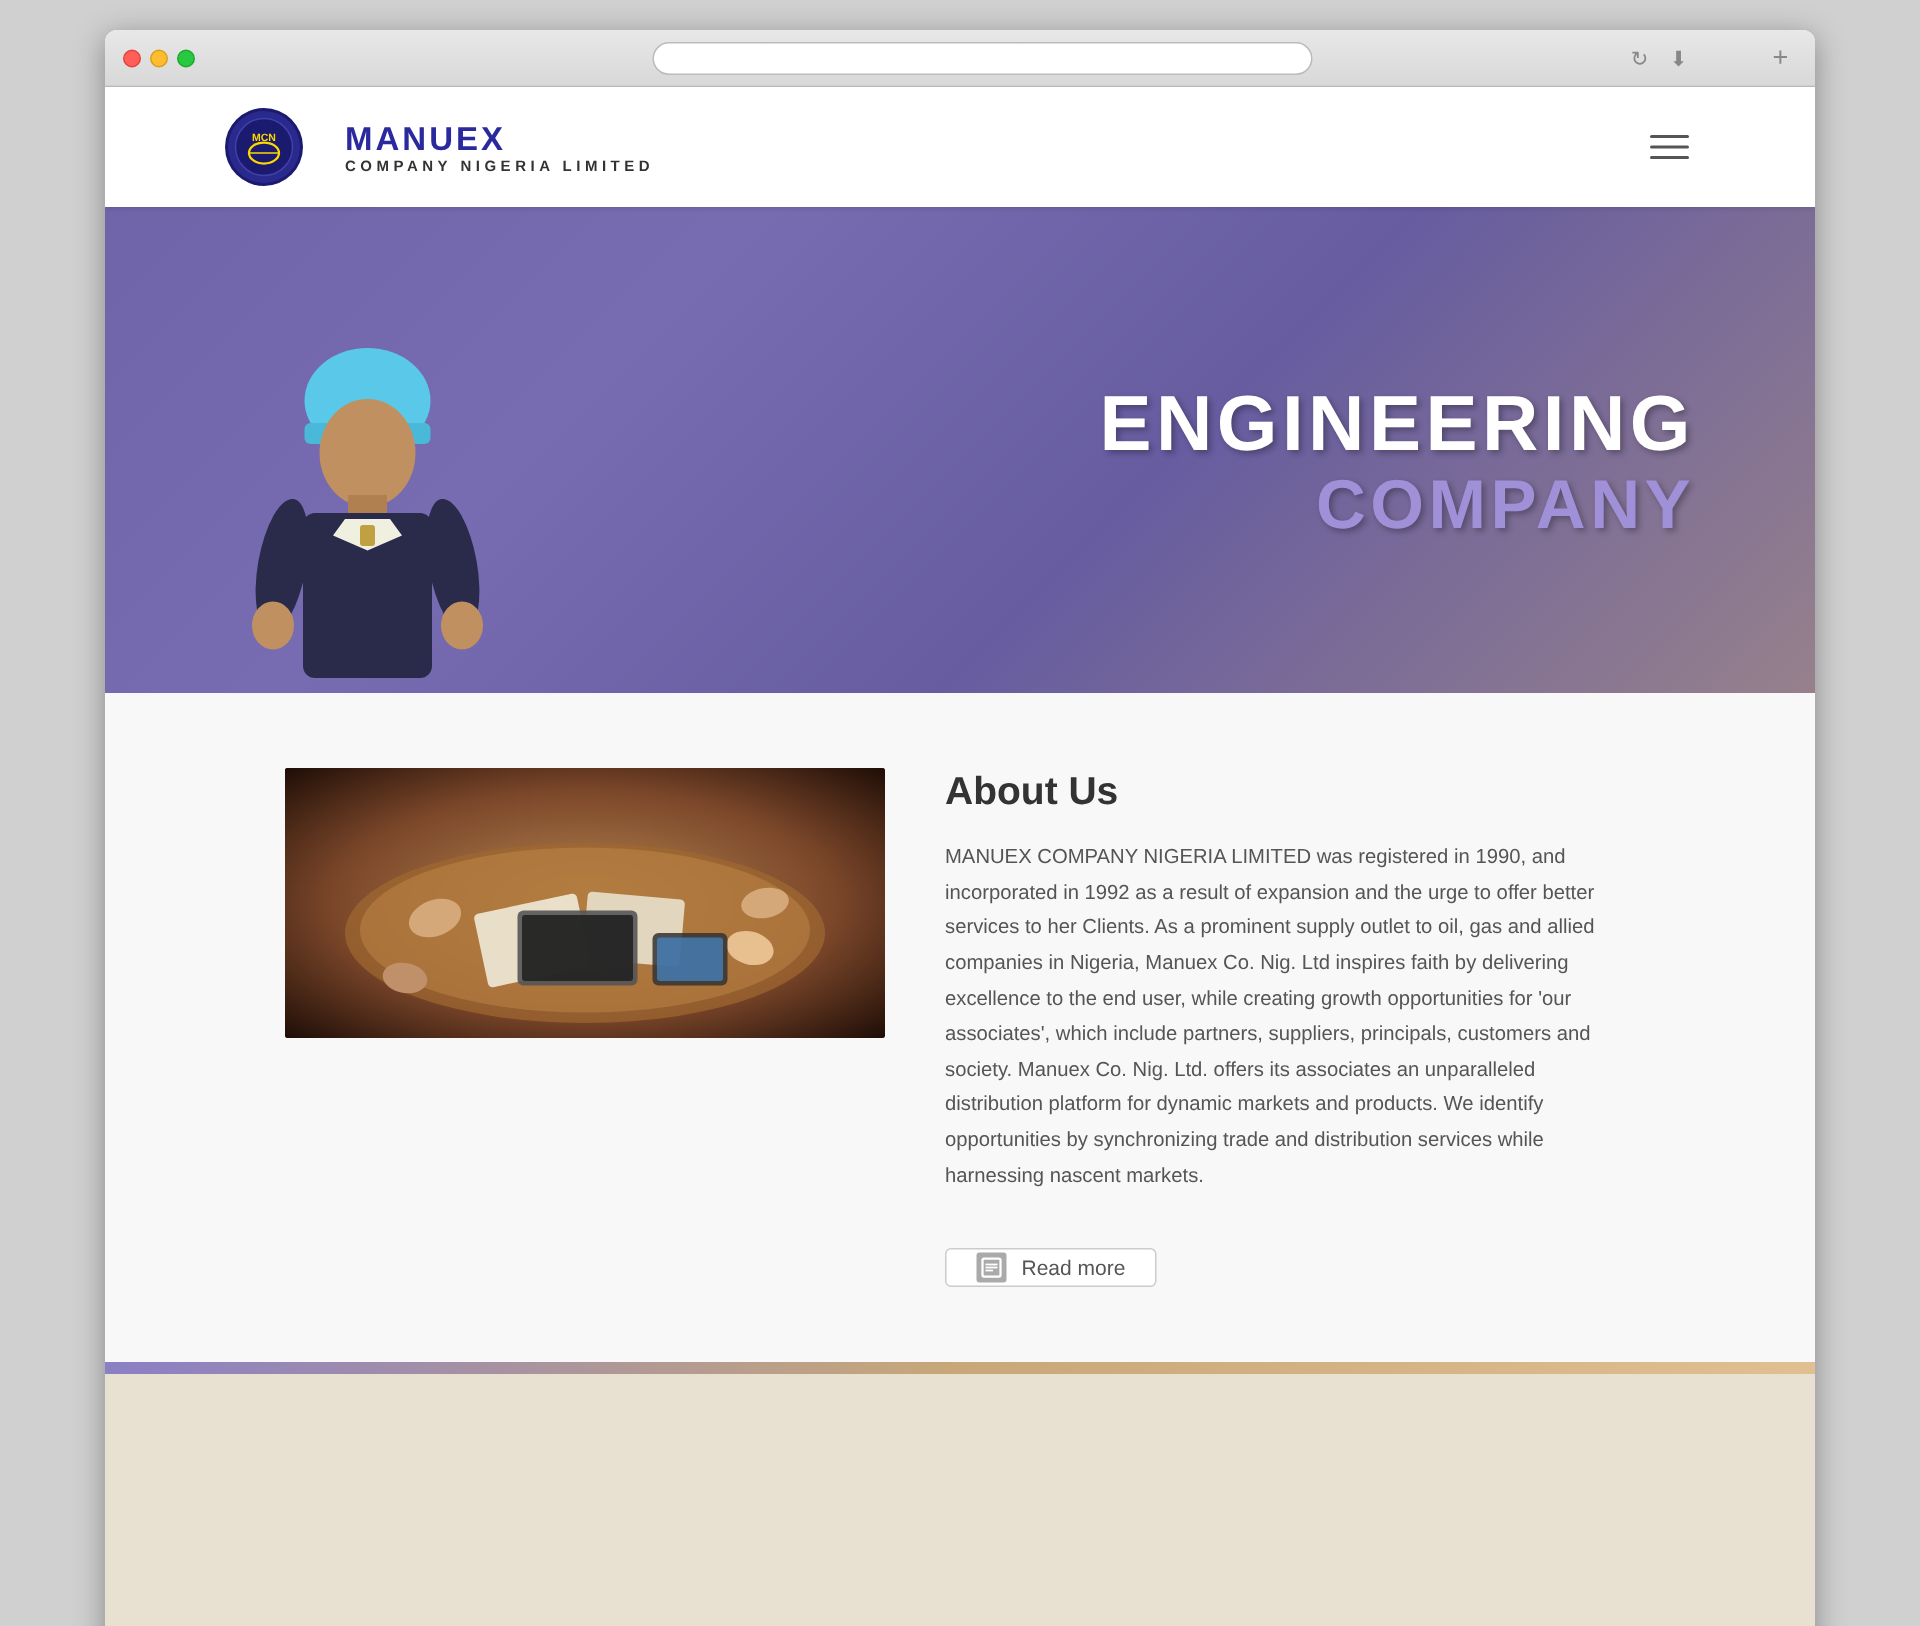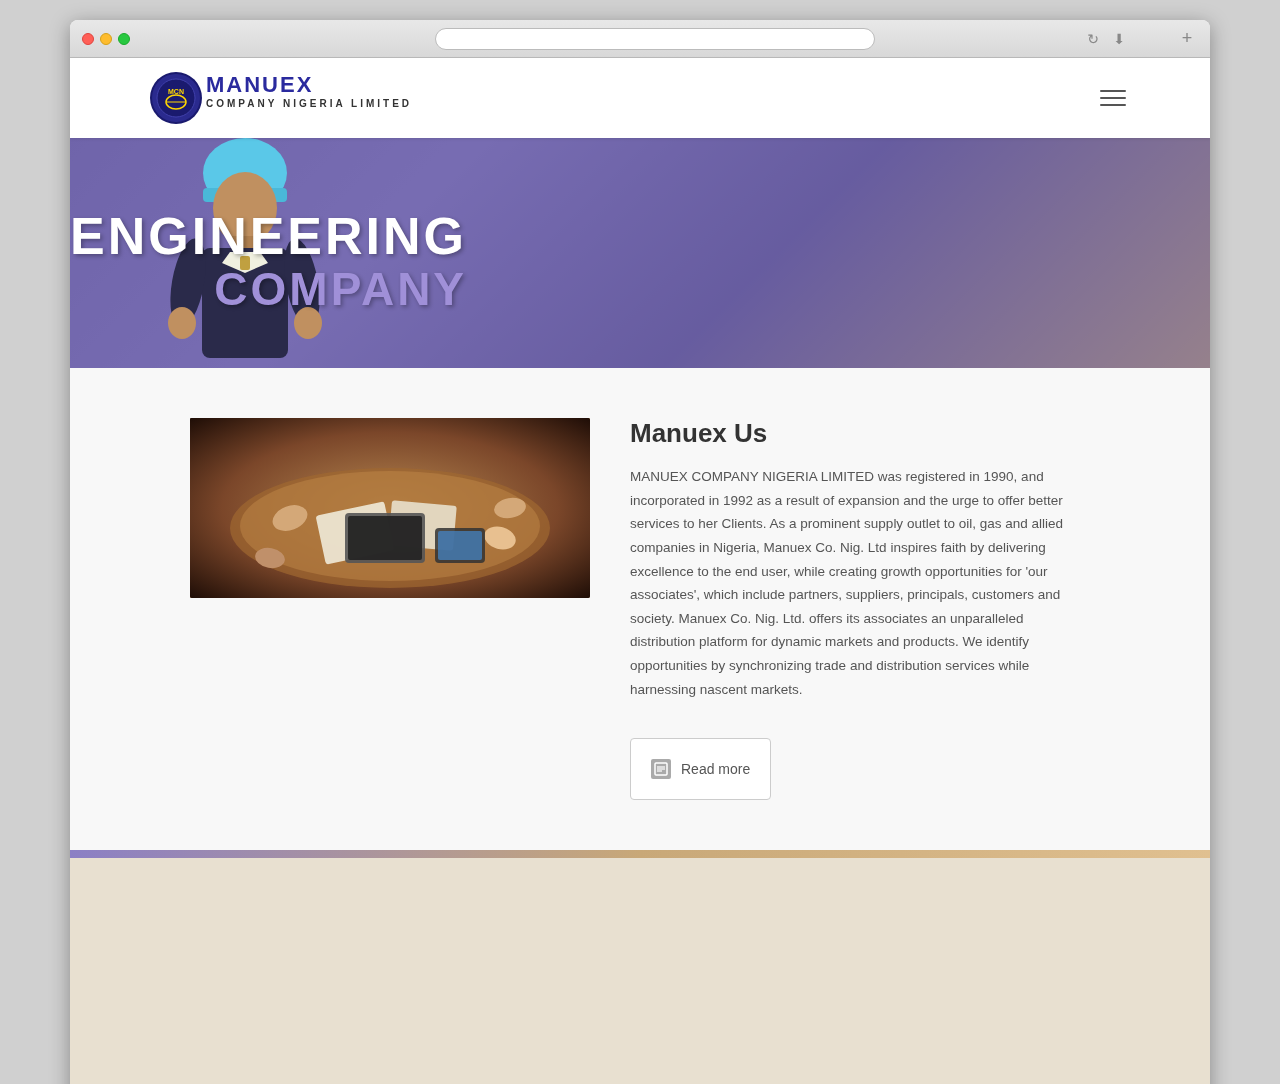--- a/index.html
+++ b/index.html
@@ -111,21 +111,22 @@
       align-items: center;
       justify-content: space-between;
       padding: 14px 80px;
       box-shadow: 0 1px 3px rgba(0,0,0,0.1);
       position: relative;
       z-index: 10;
     }
 
     .logo-area {
       display: flex;
-      gap: 4px;
+      align-items: center;
+      gap: 28px;
     }
 
     .logo-icon {
       width: 52px;
       height: 52px;
       background: #1a1a6e;
       border-radius: 50%;
       display: flex;
       align-items: center;
       justify-content: center;
@@ -178,26 +179,26 @@
     .hamburger-line {
       width: 26px;
       height: 2px;
       background: #555;
       border-radius: 1px;
     }
 
     
     .hero-banner {
       position: relative;
-      height: 230px;
+      height: 324px;
       background: linear-gradient(135deg, #7b6fb5 0%, #8b7fc5 30%, #6a5fa0 60%, #c8a878 100%);
       overflow: hidden;
       display: flex;
       align-items: center;
-      justify-content: flex-start;
+      justify-content: flex-end;
     }
 
     .hero-overlay {
       position: absolute;
       inset: 0;
       background: rgba(100, 90, 160, 0.5);
     }
 
     .hero-person {
       position: absolute;
@@ -287,21 +288,21 @@
       font-size: 13.5px;
       line-height: 1.75;
       color: #555;
       margin-bottom: 37px;
     }
 
     .read-more-btn {
       display: inline-flex;
       align-items: center;
       gap: 10px;
-      padding: 20px 20px;
+      padding: 2px 20px;
       border: 1px solid #ccc;
       border-radius: 4px;
       background: #fff;
       cursor: pointer;
       font-size: 14px;
       color: #555;
       text-decoration: none;
     }
 
     .btn-icon {
@@ -439,21 +440,21 @@
               <ellipse cx="80" cy="140" rx="15" ry="10" fill="#c0906a" transform="rotate(10, 80, 140)"></ellipse>
               <ellipse cx="320" cy="90" rx="16" ry="10" fill="#d4a878" transform="rotate(-10, 320, 90)"></ellipse>
 
               <rect x="245" y="110" width="50" height="35" rx="4" fill="#333" opacity="0.85"></rect>
               <rect x="248" y="113" width="44" height="29" rx="2" fill="#4488cc" opacity="0.7"></rect>
             </svg>
           </div>
         </div>
 
         <div class="about-text-area">
-          <h2 class="about-title">Manuex Us</h2>
+          <h2 class="about-title">About Us</h2>
           <p class="about-body">MANUEX COMPANY NIGERIA LIMITED was registered in 1990, and incorporated in 1992 as a result of expansion and the urge to offer better services to her Clients. As a prominent supply outlet to oil, gas and allied companies in Nigeria, Manuex Co. Nig. Ltd inspires faith by delivering excellence to the end user, while creating growth opportunities for 'our associates', which include partners, suppliers, principals, customers and society. Manuex Co. Nig. Ltd. offers its associates an unparalleled distribution platform for dynamic markets and products. We identify opportunities by synchronizing trade and distribution services while harnessing nascent markets.</p>
           <a class="read-more-btn" href="#">
             <div class="btn-icon">
               <svg width="14" height="14" viewBox="0 0 14 14" xmlns="http://www.w3.org/2000/svg">
                 <rect x="1" y="1" width="12" height="12" rx="1" fill="none" stroke="#fff" stroke-width="1.5"></rect>
                 <line x1="3" y1="5" x2="11" y2="5" stroke="#fff" stroke-width="1.2"></line>
                 <line x1="3" y1="7" x2="11" y2="7" stroke="#fff" stroke-width="1.2"></line>
                 <line x1="3" y1="9" x2="8" y2="9" stroke="#fff" stroke-width="1.2"></line>
               </svg>
             </div>

